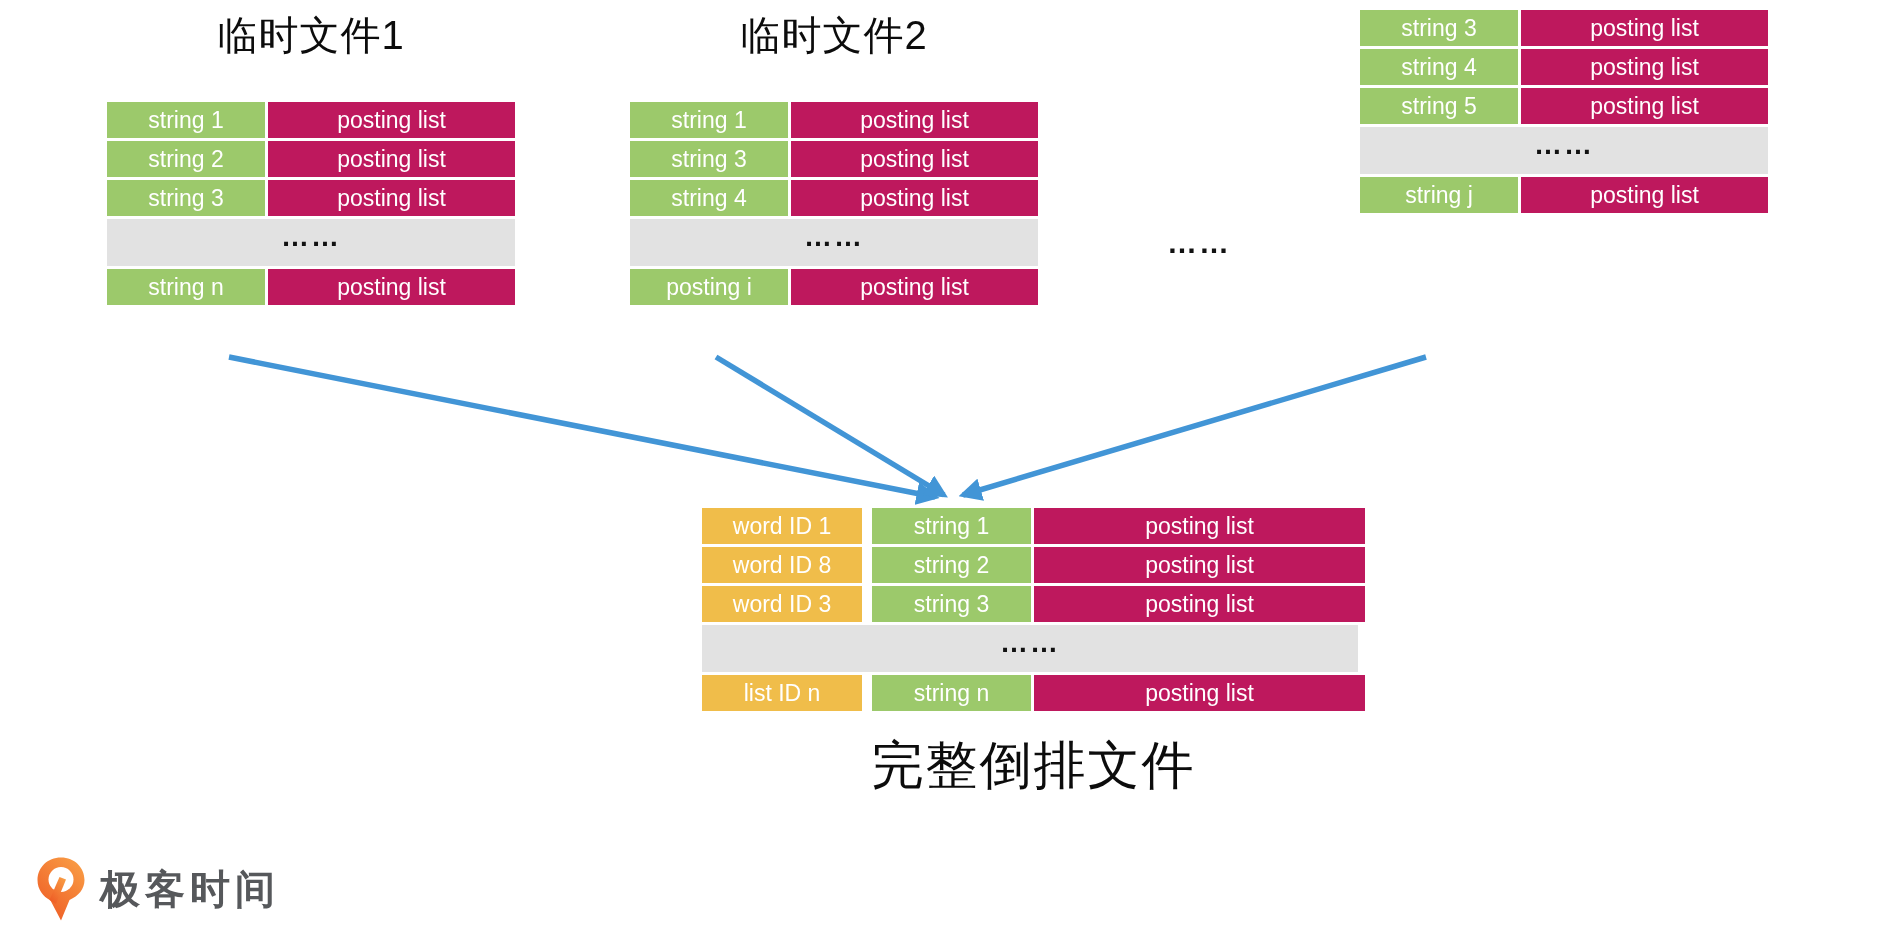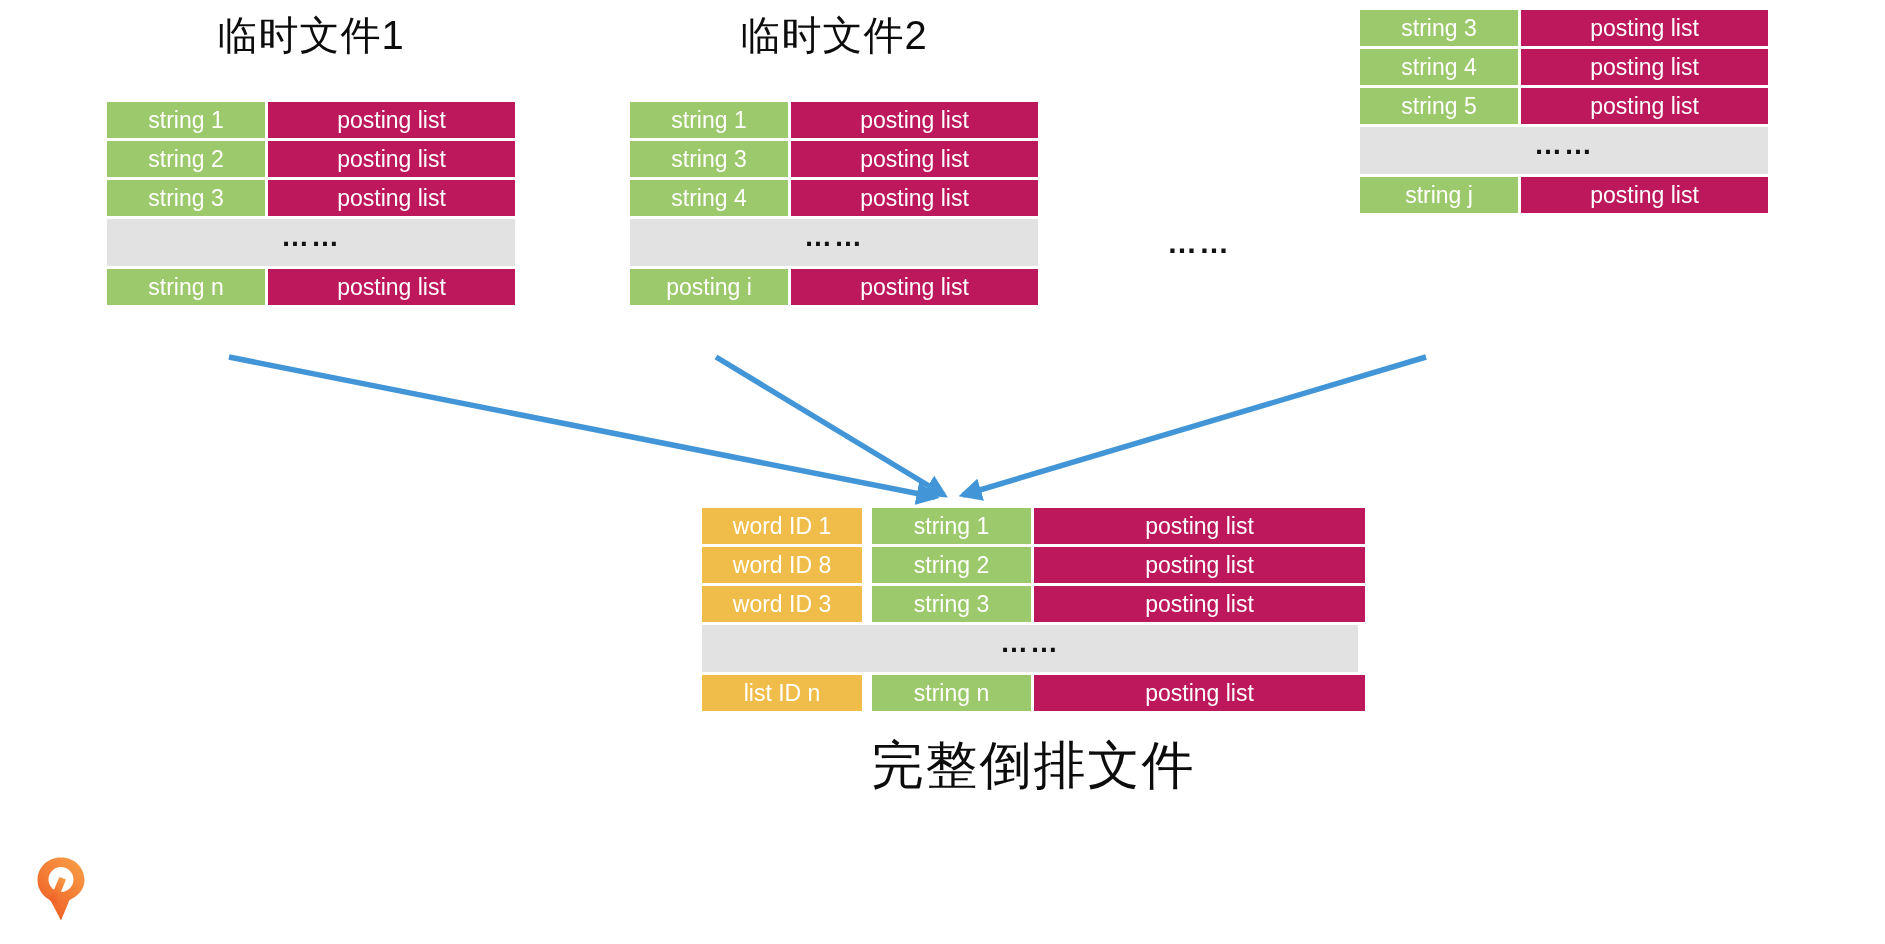--- a/index.html
+++ b/index.html
@@ -180,15 +180,16 @@
       <defs>
         <linearGradient id="gk" x1="0.85" y1="0" x2="0.15" y2="1">
           <stop offset="0" stop-color="#F99D45"></stop>
           <stop offset="1" stop-color="#EE5A24"></stop>
         </linearGradient>
       </defs>
       <path d="M50 3 C23 3 3 23 3 48 C3 67 14 81 29 89 L50 129 L67 88 C85 80 97 66 97 48 C97 23 77 3 50 3 Z" fill="url(#gk)"></path>
       <circle cx="50" cy="47" r="25" fill="#ffffff"></circle>
       <path d="M60 47 L40 96 L27 88 L47 42 Z" fill="url(#gk)"></path>
     </svg>
+    <span class="logo-text">极客时间</span>
   </div>
 
 </div>
 
 </body></html>

